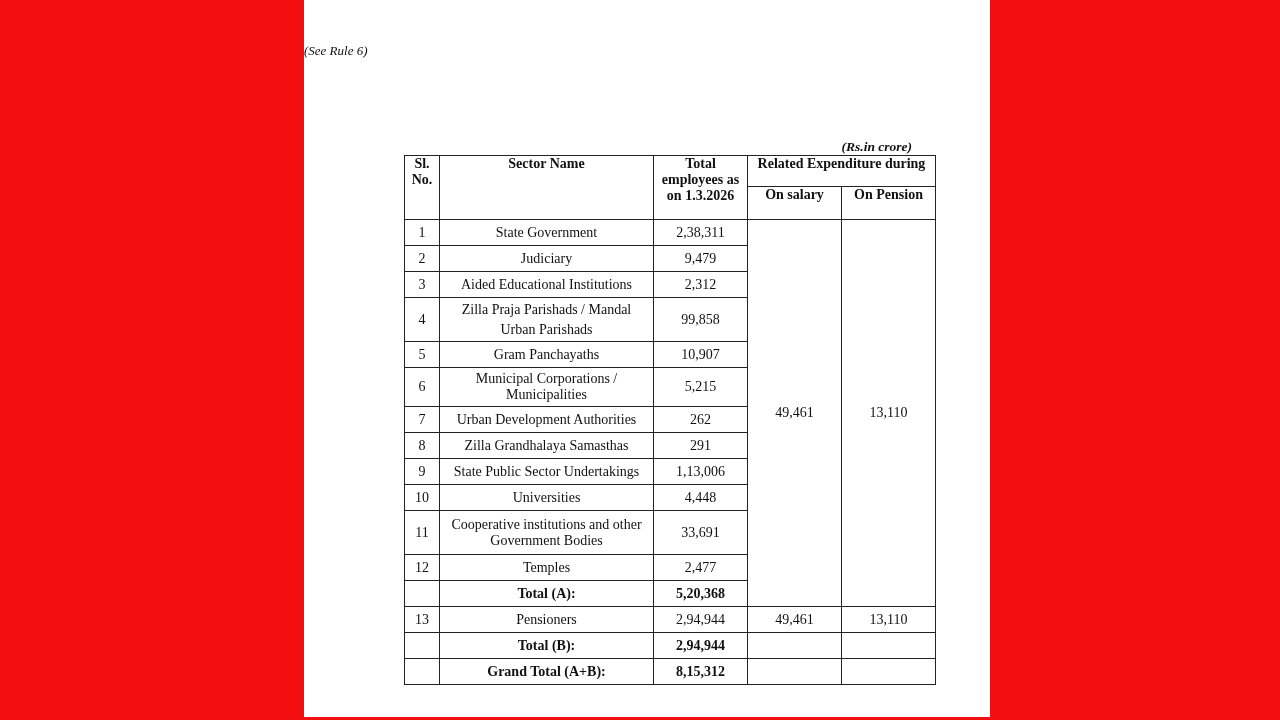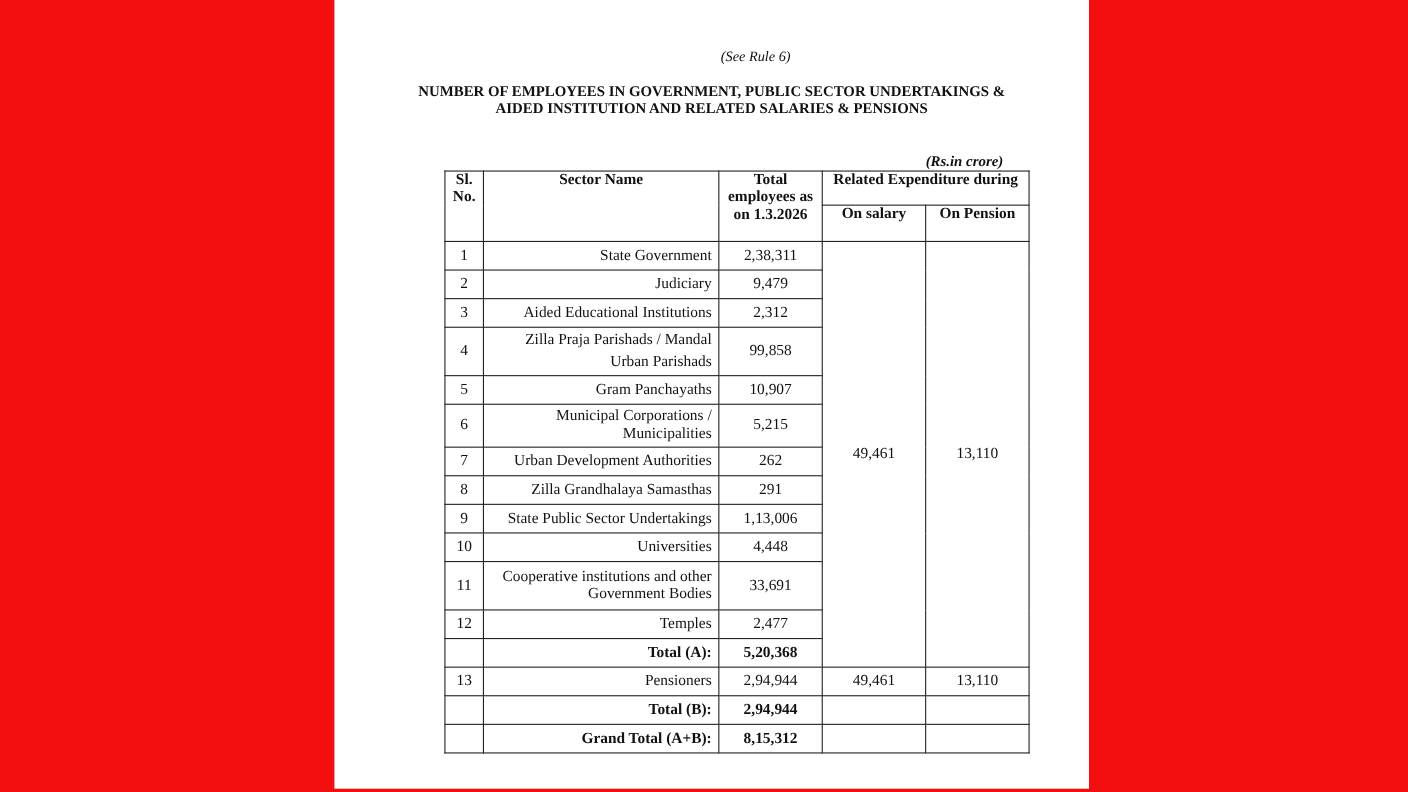--- a/index.html
+++ b/index.html
@@ -10,56 +10,55 @@
   }
   .page {
     position: absolute; left: 304px; top: 0; width: 686px; height: 717px;
     background: #ffffff;
   }
   .form-title {
     position: absolute; left: 0; width: 100%; top: 26px; text-align: center;
     font-weight: bold; font-size: 13.5px;
   }
   .form-sub {
-    position: absolute; left: 0; width: 100%; top: 43px; text-align: center;
-    font-style: italic; font-size: 13px; padding-left: 40px;
+    position: absolute; left: 0; width: 100%; top: 43px; text-align: left;
+    font-style: italic; font-size: 13px;
   }
   .doc-heading {
     position: absolute; left: 60px; width: 566px; top: 75px; text-align: center;
     font-weight: bold; font-size: 13.5px; line-height: 16px;
   }
   .unit-note {
     position: absolute; right: 78px; top: 139px;
     font-weight: bold; font-size: 13.5px; font-style: italic;
   }
   table {
     position: absolute; left: 100px; top: 155px;
     border-collapse: collapse; font-size: 14px;
   }
   td, th { border: 1px solid #222; padding: 0 6px; }
   th { font-weight: bold; vertical-align: top; text-align: center; line-height: 16px; }
   td { height: 25px; line-height: 16px; }
   td.sl { text-align: center; width: 22px; }
-  td.name { width: 201px; text-align: right; margin-left: 42px; }
+  td.name { width: 201px; text-align: center; margin-left: 42px; }
   td.num { text-align: center; width: 81px; }
   td.exp { text-align: center; vertical-align: middle; }
   td.sal { width: 66px; }
   td.pen { width: 71px; }
   tr.tall td { height: 43px; }
   tr.mid td { height: 38px; }
   .bold { font-weight: bold; }
   th.sl-h { width: 22px; }
   th.h-top { height: 30px; }
 </style>
 </head>
 <body>
 
 <div class="page">
   <div class="form-sub">(See Rule 6)</div>
-  <div class="doc-heading">NUMBER OF EMPLOYEES IN GOVERNMENT, PUBLIC SECTOR UNDERTAKINGS &amp; AIDED INSTITUTION AND RELATED SALARIES &amp; PENSIONS</div>
   <div class="unit-note">(Rs.in crore)</div>
 
   <table>
     <thead>
       <tr>
         <th rowspan="2" class="sl-h">Sl. No.</th>
         <th rowspan="2">Sector Name</th>
         <th rowspan="2">Total employees as on 1.3.2026</th>
         <th colspan="2" class="h-top">Related Expenditure during</th>
       </tr>

